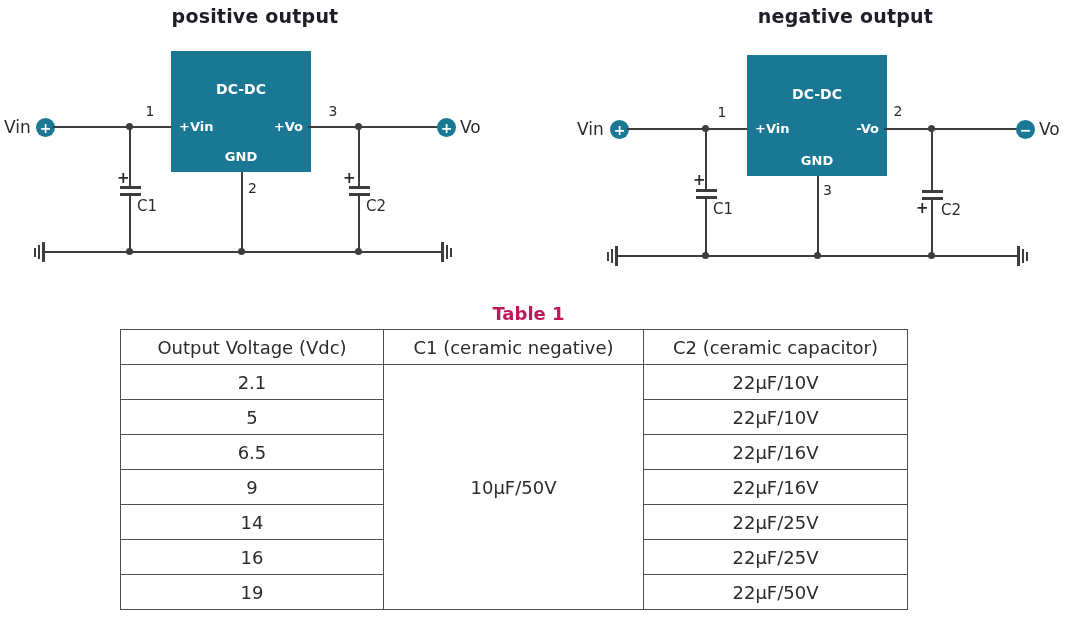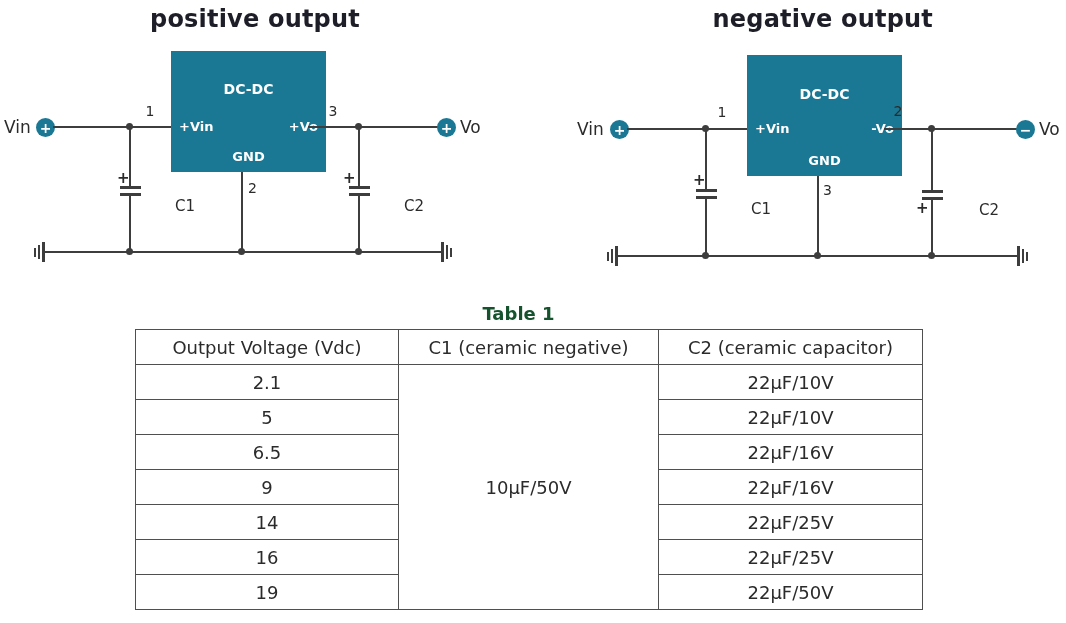--- a/index.html
+++ b/index.html
@@ -1,38 +1,38 @@
 <!DOCTYPE html>
 <html style="--teal: #1a7894; --wire: #3d3d3d; --border: #4f4f4f;"><head>
 <meta charset="utf-8">
 <style>
   html,body{margin:0;padding:0;}
   body{
     width:1066px;height:623px;position:relative;background:#ffffff;
     font-family:"DejaVu Sans","Liberation Sans",sans-serif;
     color:#2b2b2b;overflow:hidden;
   }
-  .circuit-title{position:absolute;width:250px;text-align:center;font-size:24px;font-weight:700;color:#1e1e28;letter-spacing:0.2px;}
+  .circuit-title{position:absolute;width:250px;text-align:center;font-size:19px;font-weight:700;color:#1e1e28;letter-spacing:0.2px;}
   .wire{position:absolute;background:var(--wire);}
   .dot{position:absolute;width:7px;height:7px;border-radius:50%;background:var(--wire);}
   .node{position:absolute;width:19px;height:19px;border-radius:50%;background:var(--teal);color:#fff;
         display:flex;align-items:center;justify-content:center;font-size:14px;font-weight:700;line-height:1;}
-  .box{position:absolute;width:155px;height:121px;background:var(--teal);}
+  .box{position:absolute;width:140px;height:121px;background:var(--teal);}
   .box-lbl{position:absolute;color:#ffffff;font-size:13px;font-weight:600;line-height:1;}
   .box-name{position:absolute;width:100%;text-align:center;color:#ffffff;font-size:14px;font-weight:700;}
   .gnd-lbl{position:absolute;width:100%;text-align:center;color:#ffffff;font-size:13px;font-weight:600;}
   .plate{position:absolute;width:21px;height:3px;background:var(--wire);}
   .gbar{position:absolute;background:var(--wire);}
   .lbl{position:absolute;line-height:1.1;color:#2b2b2b;}
   .pin-num{font-size:14px;width:16px;text-align:center;}
   .sig-lbl{font-size:17px;}
-  .cap-lbl{font-size:15px;margin-left:38px;}
+  .cap-lbl{font-size:15px;}
   .pol{font-size:15px;font-weight:600;}
-  .tbl-caption{position:absolute;left:125px;top:303px;width:787px;text-align:center;font-size:18px;font-weight:700;color:#14532d;}
-  table.spec{position:absolute;left:135px;top:329px;width:787px;border-collapse:collapse;table-layout:fixed;}
+  .tbl-caption{position:absolute;left:135px;top:303px;width:787px;text-align:center;font-size:18px;font-weight:700;color:#be185d;}
+  table.spec{position:absolute;left:120px;top:329px;width:787px;border-collapse:collapse;table-layout:fixed;}
   table.spec td,table.spec th{border:1px solid var(--border);text-align:center;vertical-align:middle;
        font-size:18px;font-weight:400;color:#2b2b2b;padding:0;}
   table.spec th{height:34px;}
   table.spec td{height:34px;}
 </style>
 </head>
 <body>
 
 <div>
   <div class="circuit-title" style="left:130px;top:5px;">positive output</div>

